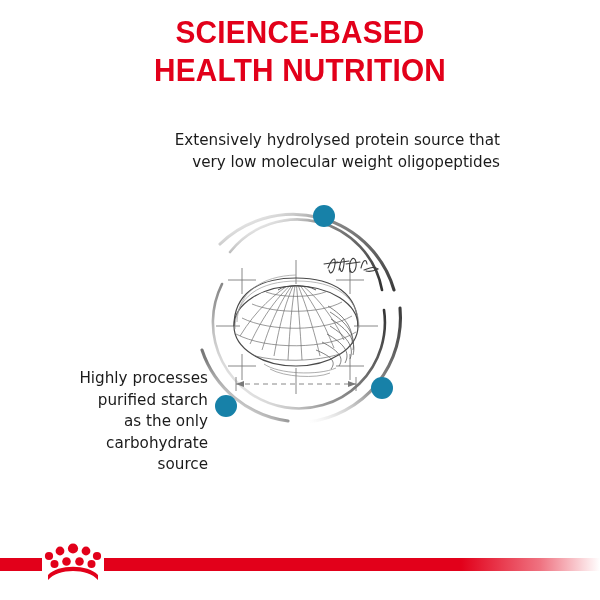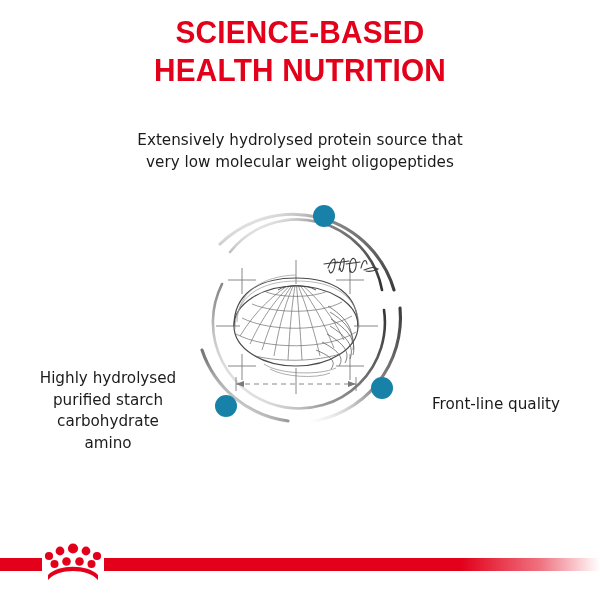--- a/index.html
+++ b/index.html
@@ -32,21 +32,21 @@
     letter-spacing: 0.2px;
     font-family: "Liberation Sans Narrow", "Liberation Sans", "DejaVu Sans", sans-serif;
     transform: scaleX(0.96);
     transform-origin: 50% 50%;
   }
   #headline .hl-line { display: block; white-space: nowrap; }
 
   
   .copy {
     position: absolute;
-    text-align: center;
+    text-align: right;
     font-size: 15.2px;
     line-height: 21.5px;
     color: #1b1b1b;
     font-family: "DejaVu Sans", "Liberation Sans", sans-serif;
   }
   .copy .ln { display: block; white-space: nowrap; }
 
   #copy-top   { left: 100px; top: 130px;  width: 400px; }
   #copy-left  { left: 8px;   top: 368px;  width: 200px; }
   #copy-right { left: 396px; top: 394px;  width: 200px; }
@@ -97,28 +97,28 @@
   <span class="hl-line">SCIENCE-BASED</span>
   <span class="hl-line">HEALTH NUTRITION</span>
 </div>
 
 <div class="copy" id="copy-top">
   <span class="ln">Extensively hydrolysed protein source that</span>
   <span class="ln">very low molecular weight oligopeptides</span>
 </div>
 
 <div class="copy" id="copy-left">
-  <span class="ln">Highly hydrolysed</span>
+  <span class="ln">Highly processes</span>
   <span class="ln">purified starch</span>
+  <span class="ln">as the only</span>
   <span class="ln">carbohydrate</span>
-  <span class="ln">amino</span>
+  <span class="ln">source</span>
 </div>
 
 <div class="copy" id="copy-right">
-  <span class="ln">Front-line quality</span>
 </div>
 
 <div id="diagram">
   <svg viewBox="0 0 240 240" xmlns="http://www.w3.org/2000/svg">
     <defs>
 
       <linearGradient id="gOutA" x1="0" y1="0" x2="1" y2="1">
         <stop offset="0%" stop-color="#cfcfcf" stop-opacity="0"></stop>
         <stop offset="35%" stop-color="#8c8c8c" stop-opacity="1"></stop>
         <stop offset="100%" stop-color="#3b3b3b" stop-opacity="1"></stop>

